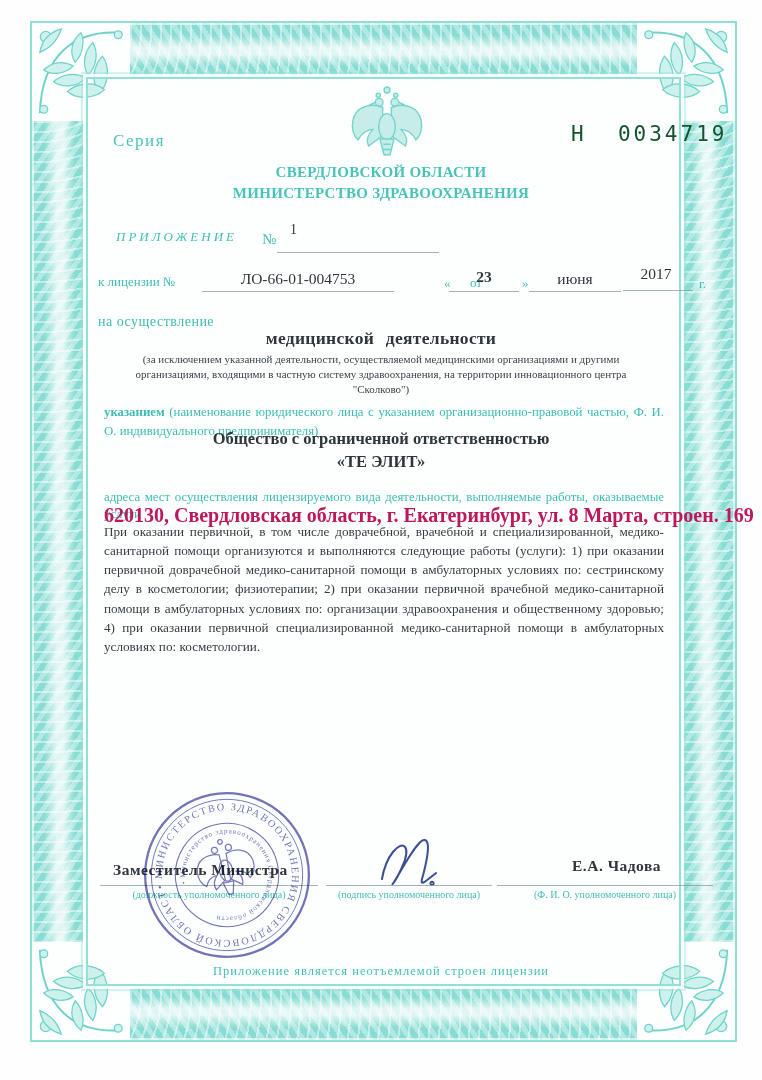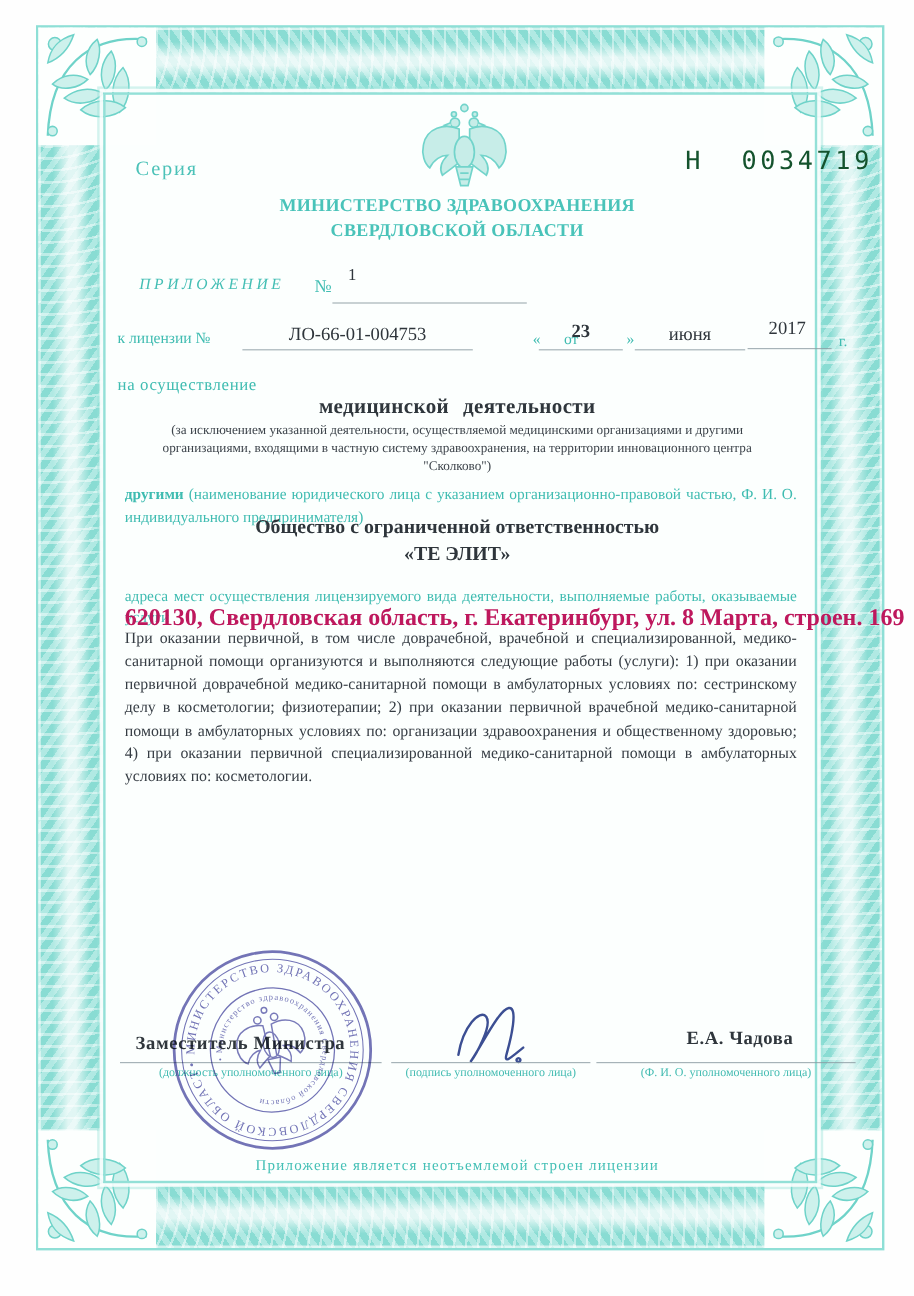--- a/index.html
+++ b/index.html
@@ -179,22 +179,22 @@
       <path d="M55 28 C69 22 86 27 89 43 C91 52 88 61 83 65 C79 57 72 53 66 53 C72 59 74 66 71 72 C65 68 59 63 55 60 Z"></path>
       <ellipse cx="50" cy="50" rx="9.5" ry="15"></ellipse>
       <path d="M42 64 L58 64 L53.5 82 L46.5 82 Z"></path>
       <path d="M46 70 h8 M45 76 h10"></path>
     </g>
   </svg>
 
   <div class="abs series">Серия</div>
   <div class="abs serial">Н  0034719</div>
   <div class="abs ministry">
+    <div>СВЕРДЛОВСКОЙ ОБЛАСТИ</div>
     <div>МИНИСТЕРСТВО ЗДРАВООХРАНЕНИЯ</div>
-    <div>СВЕРДЛОВСКОЙ ОБЛАСТИ</div>
   </div>
 
   <div class="abs appendix-label">ПРИЛОЖЕНИЕ</div>
   <div class="abs no-sign">№</div>
   <div class="abs appendix-number">1</div>
   <div class="rule" style="left:277px;top:252px;width:162px;"></div>
 
   <div class="abs lbl-13" style="left:98px;top:274px;">к лицензии №</div>
   <div class="abs val" style="left:202px;top:270px;width:192px;">ЛО-66-01-004753</div>
   <div class="rule" style="left:202px;top:291px;width:192px;"></div>
@@ -207,21 +207,21 @@
   <div class="rule" style="left:529px;top:291px;width:92px;"></div>
   <div class="abs val" style="left:623px;top:265px;width:66px;">2017</div>
   <div class="rule" style="left:623px;top:290px;width:70px;"></div>
   <div class="abs lbl-13" style="left:699px;top:276px;">г.</div>
 
   <div class="abs intro">на осуществление</div>
   <div class="abs activity-title">медицинской  деятельности</div>
   <div class="abs activity-note">(за исключением указанной деятельности, осуществляемой медицинскими организациями и другими организациями, входящими в частную систему здравоохранения, на территории инновационного центра "Сколково")</div>
 
   <p class="abs issued" style="margin:0;">
-    <b>другими</b>
+    <b>указанием</b>
     <span>(наименование юридического лица с указанием организационно-правовой частью, Ф. И. О. индивидуального предпринимателя)</span>
   </p>
   <div class="abs org1">Общество с ограниченной ответственностью</div>
   <div class="abs addr-label">адреса мест осуществления лицензируемого вида деятельности, выполняемые работы, оказываемые услуги</div>
 
   <div class="abs org2">«ТЕ ЭЛИТ»</div>
   <div class="abs addr-bold">620130, Свердловская область, г. Екатеринбург, ул. 8 Марта, строен. 169</div>
   <div class="abs body-text">При оказании первичной, в том числе доврачебной, врачебной и специализированной, медико-санитарной помощи организуются и выполняются следующие работы (услуги): 1) при оказании первичной доврачебной медико-санитарной помощи в амбулаторных условиях по: сестринскому делу в косметологии; физиотерапии; 2) при оказании первичной врачебной медико-санитарной помощи в амбулаторных условиях по: организации здравоохранения и общественному здоровью; 4) при оказании первичной специализированной медико-санитарной помощи в амбулаторных условиях по: косметологии.</div>
 
   <svg class="abs stamp" viewBox="0 0 200 200">

